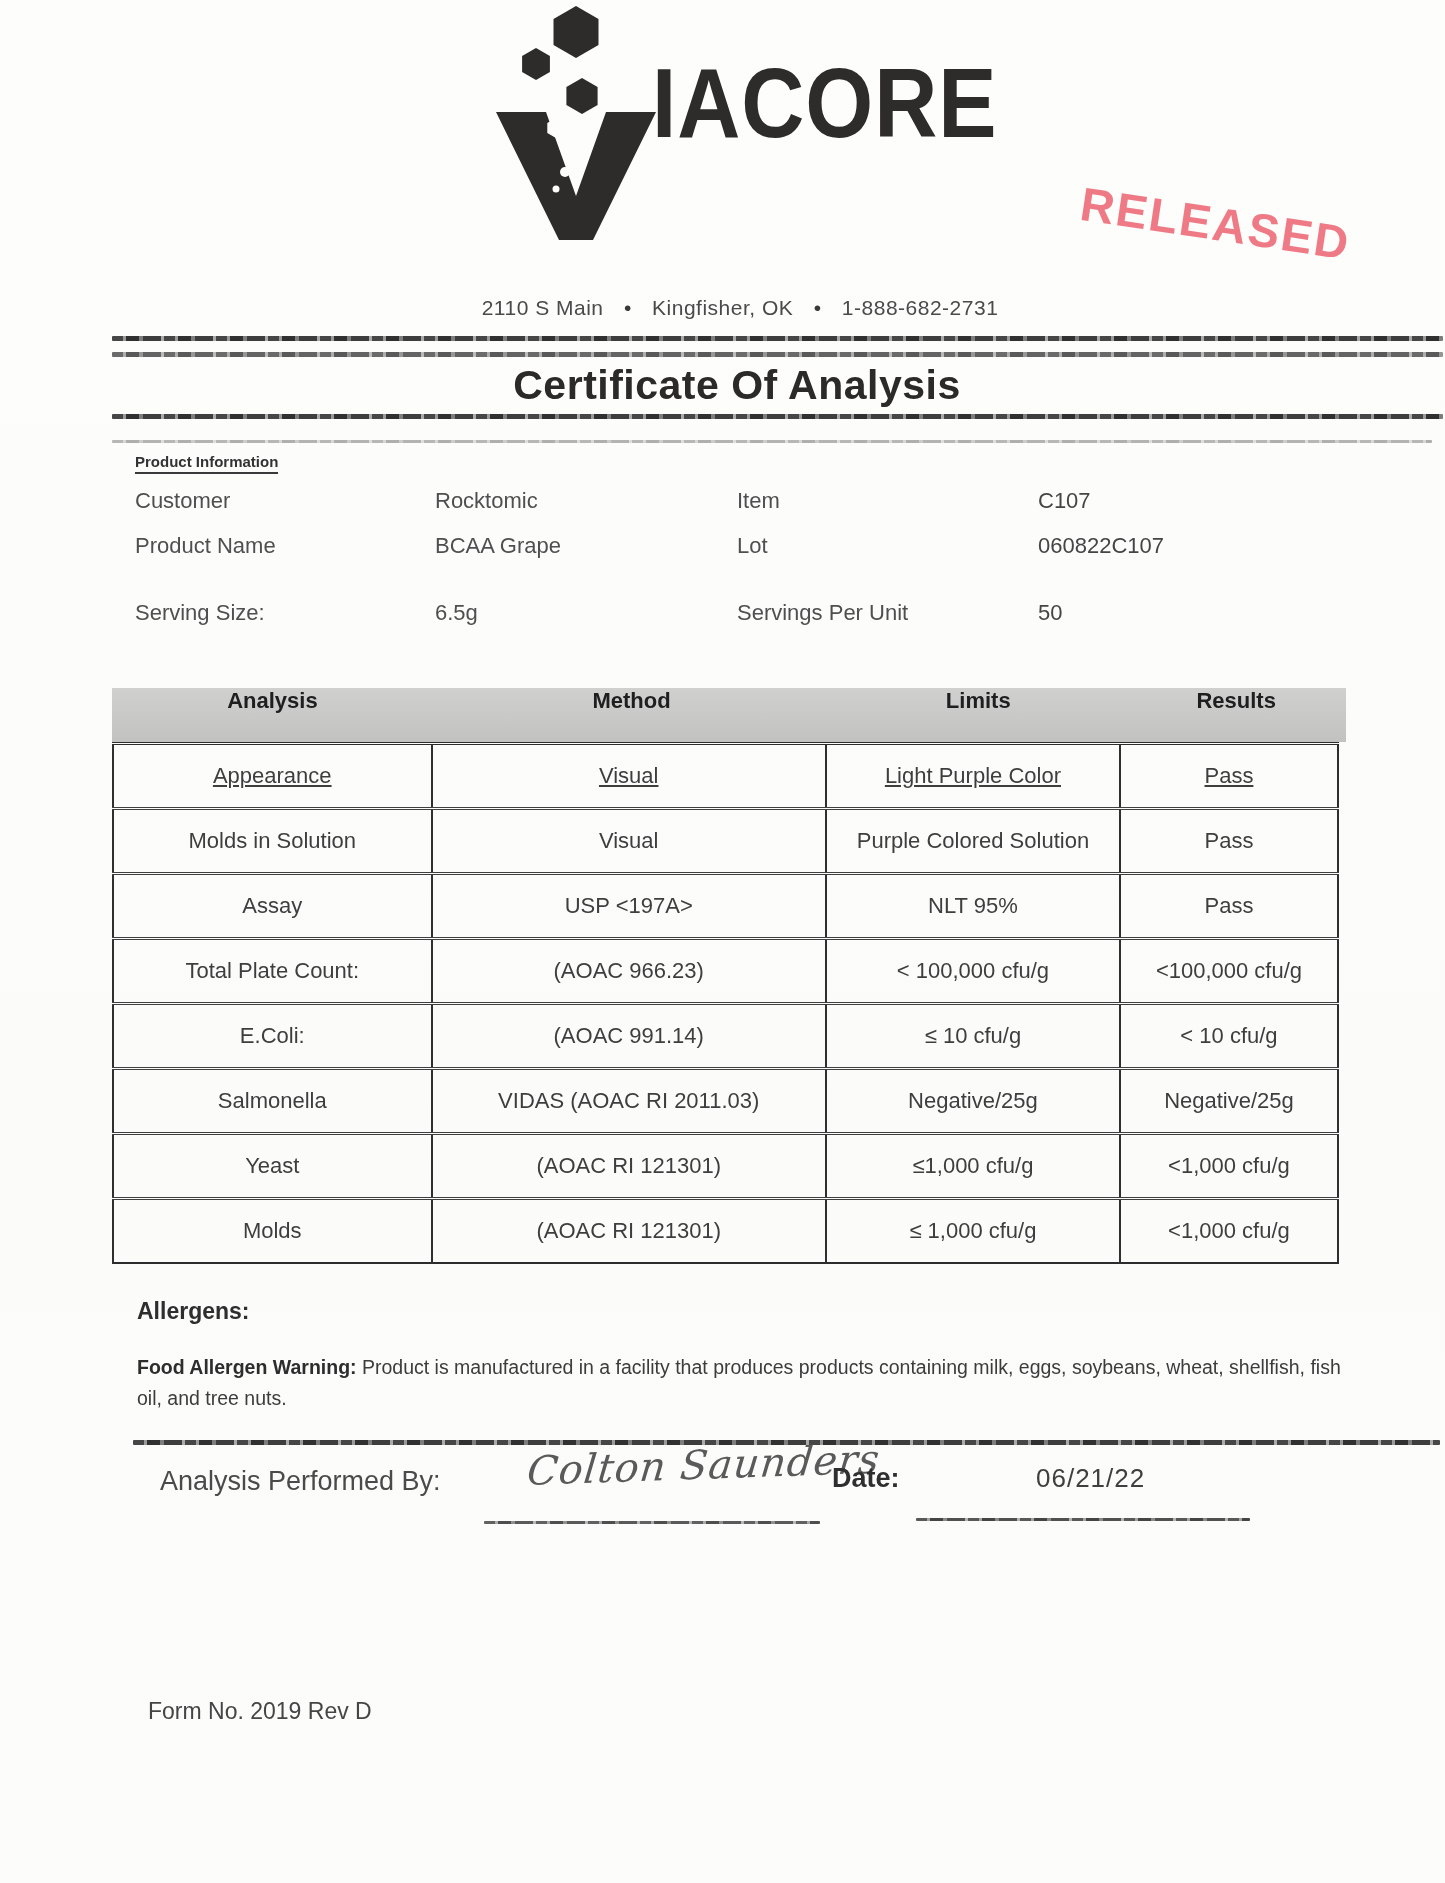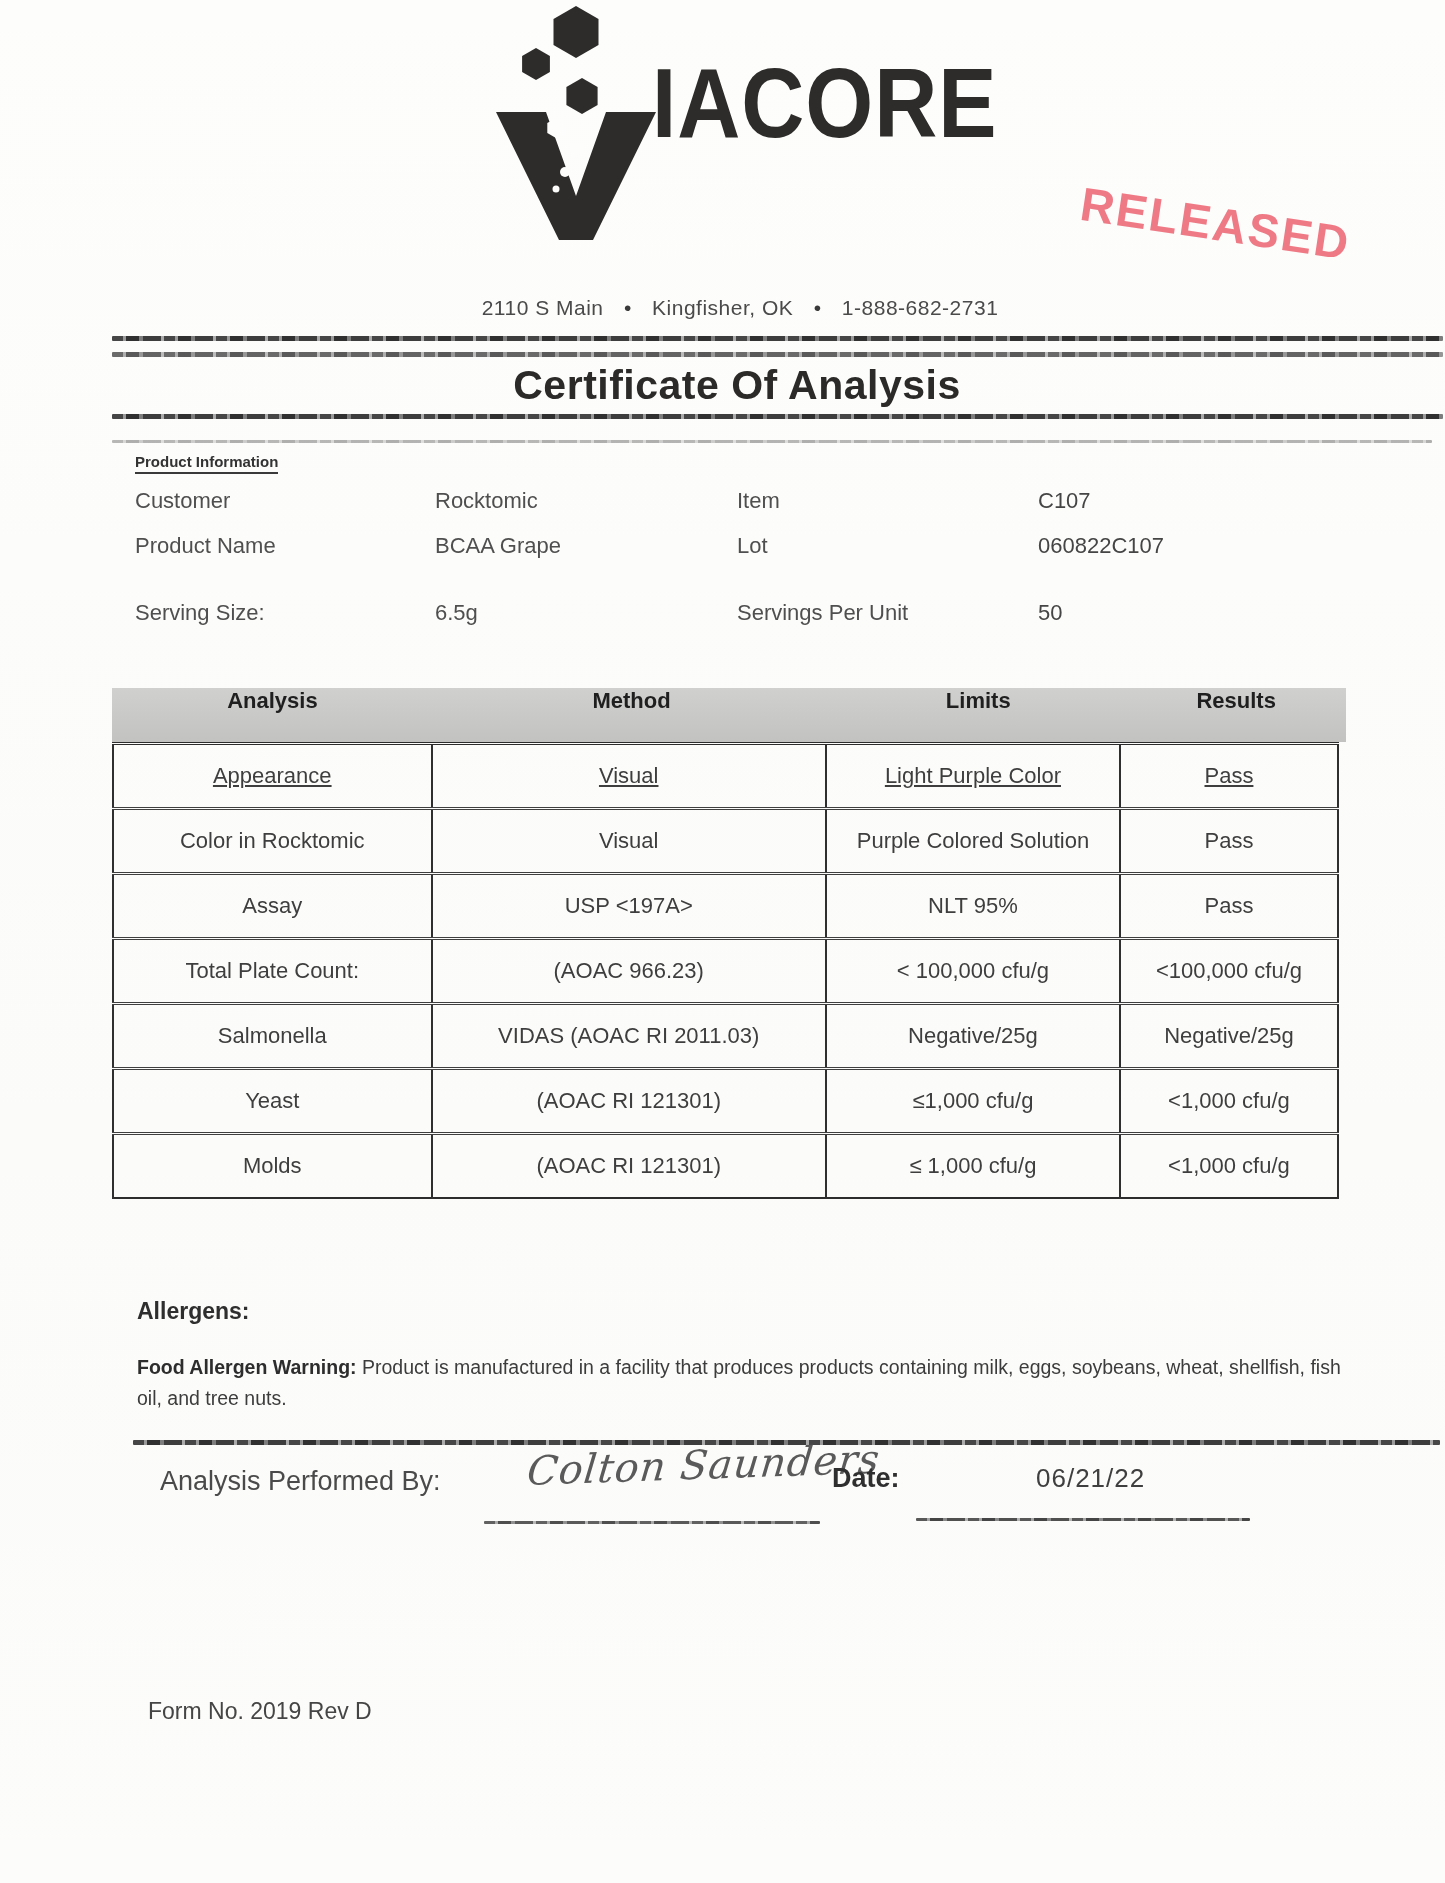--- a/index.html
+++ b/index.html
@@ -187,36 +187,42 @@
         <col style="width:17.8%">
     </colgroup>
     <tbody>
         <tr>
           <td>Appearance</td>
           <td>Visual</td>
           <td>Light Purple Color</td>
           <td>Pass</td>
         </tr>
         <tr>
-          <td>Color in Rocktomic</td>
+          <td>Molds in Solution</td>
           <td>Visual</td>
           <td>Purple Colored Solution</td>
           <td>Pass</td>
         </tr>
         <tr>
           <td>Assay</td>
           <td>USP &lt;197A&gt;</td>
           <td>NLT 95%</td>
           <td>Pass</td>
         </tr>
         <tr>
           <td>Total Plate Count:</td>
           <td>(AOAC 966.23)</td>
           <td>&lt; 100,000 cfu/g</td>
           <td>&lt;100,000 cfu/g</td>
+        </tr>
+        <tr>
+          <td>E.Coli:</td>
+          <td>(AOAC 991.14)</td>
+          <td>≤ 10 cfu/g</td>
+          <td>&lt; 10 cfu/g</td>
         </tr>
         <tr>
           <td>Salmonella</td>
           <td>VIDAS (AOAC RI 2011.03)</td>
           <td>Negative/25g</td>
           <td>Negative/25g</td>
         </tr>
         <tr>
           <td>Yeast</td>
           <td>(AOAC RI 121301)</td>

